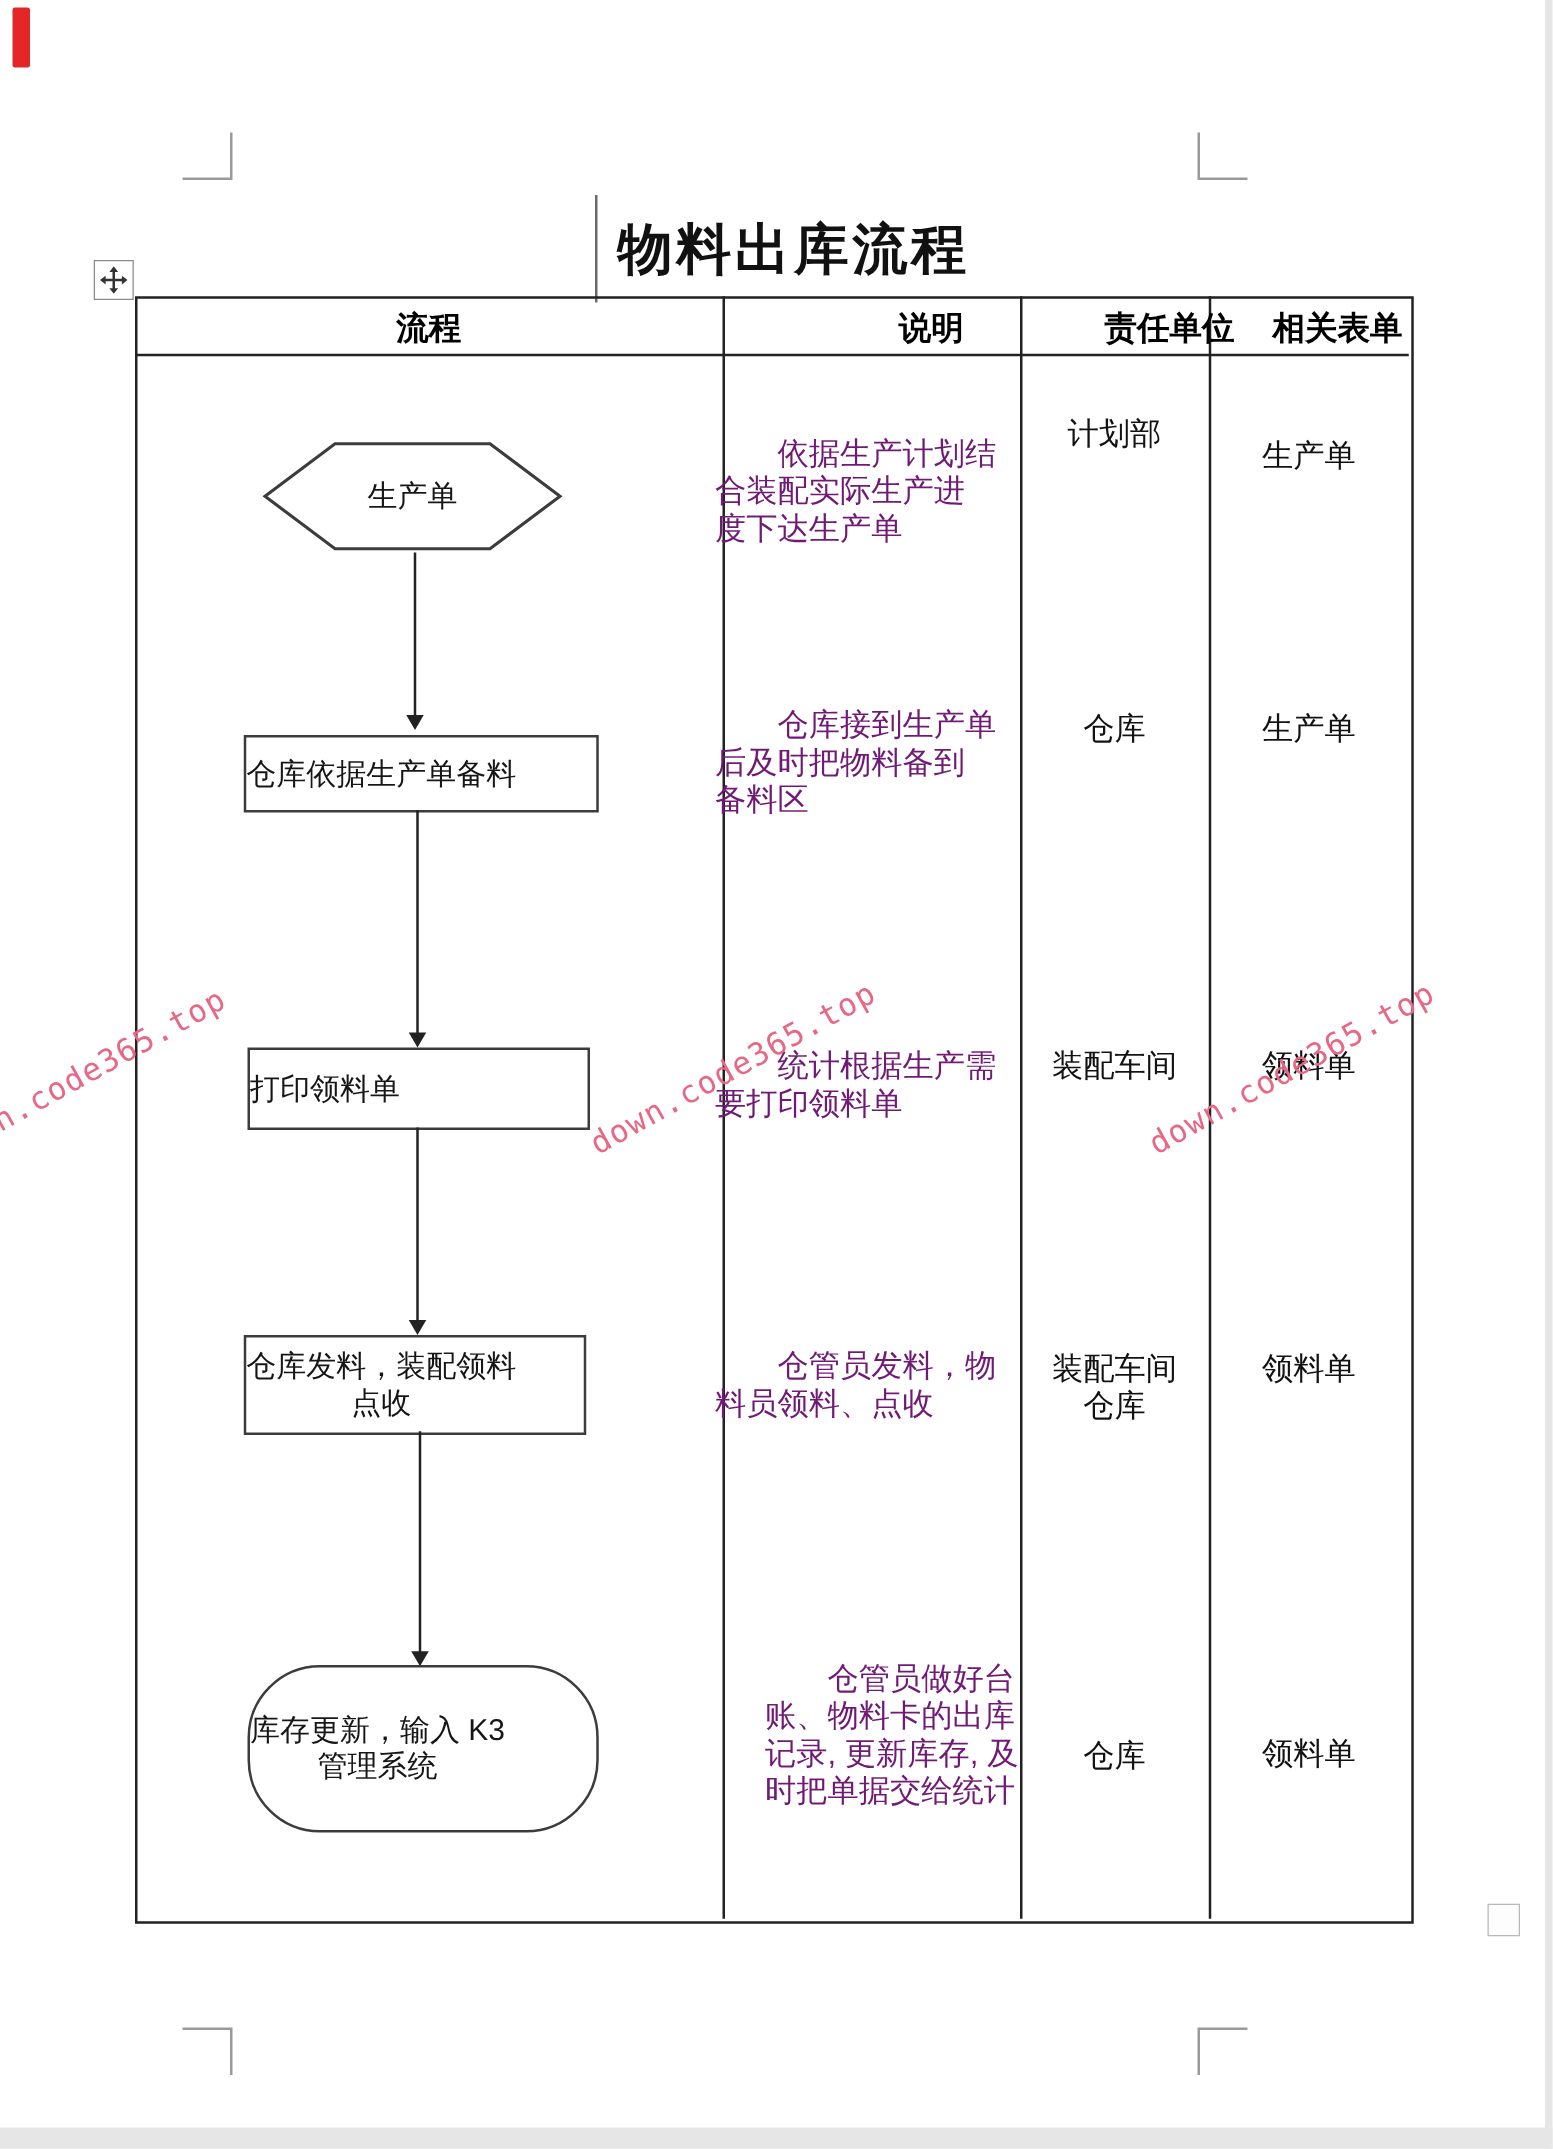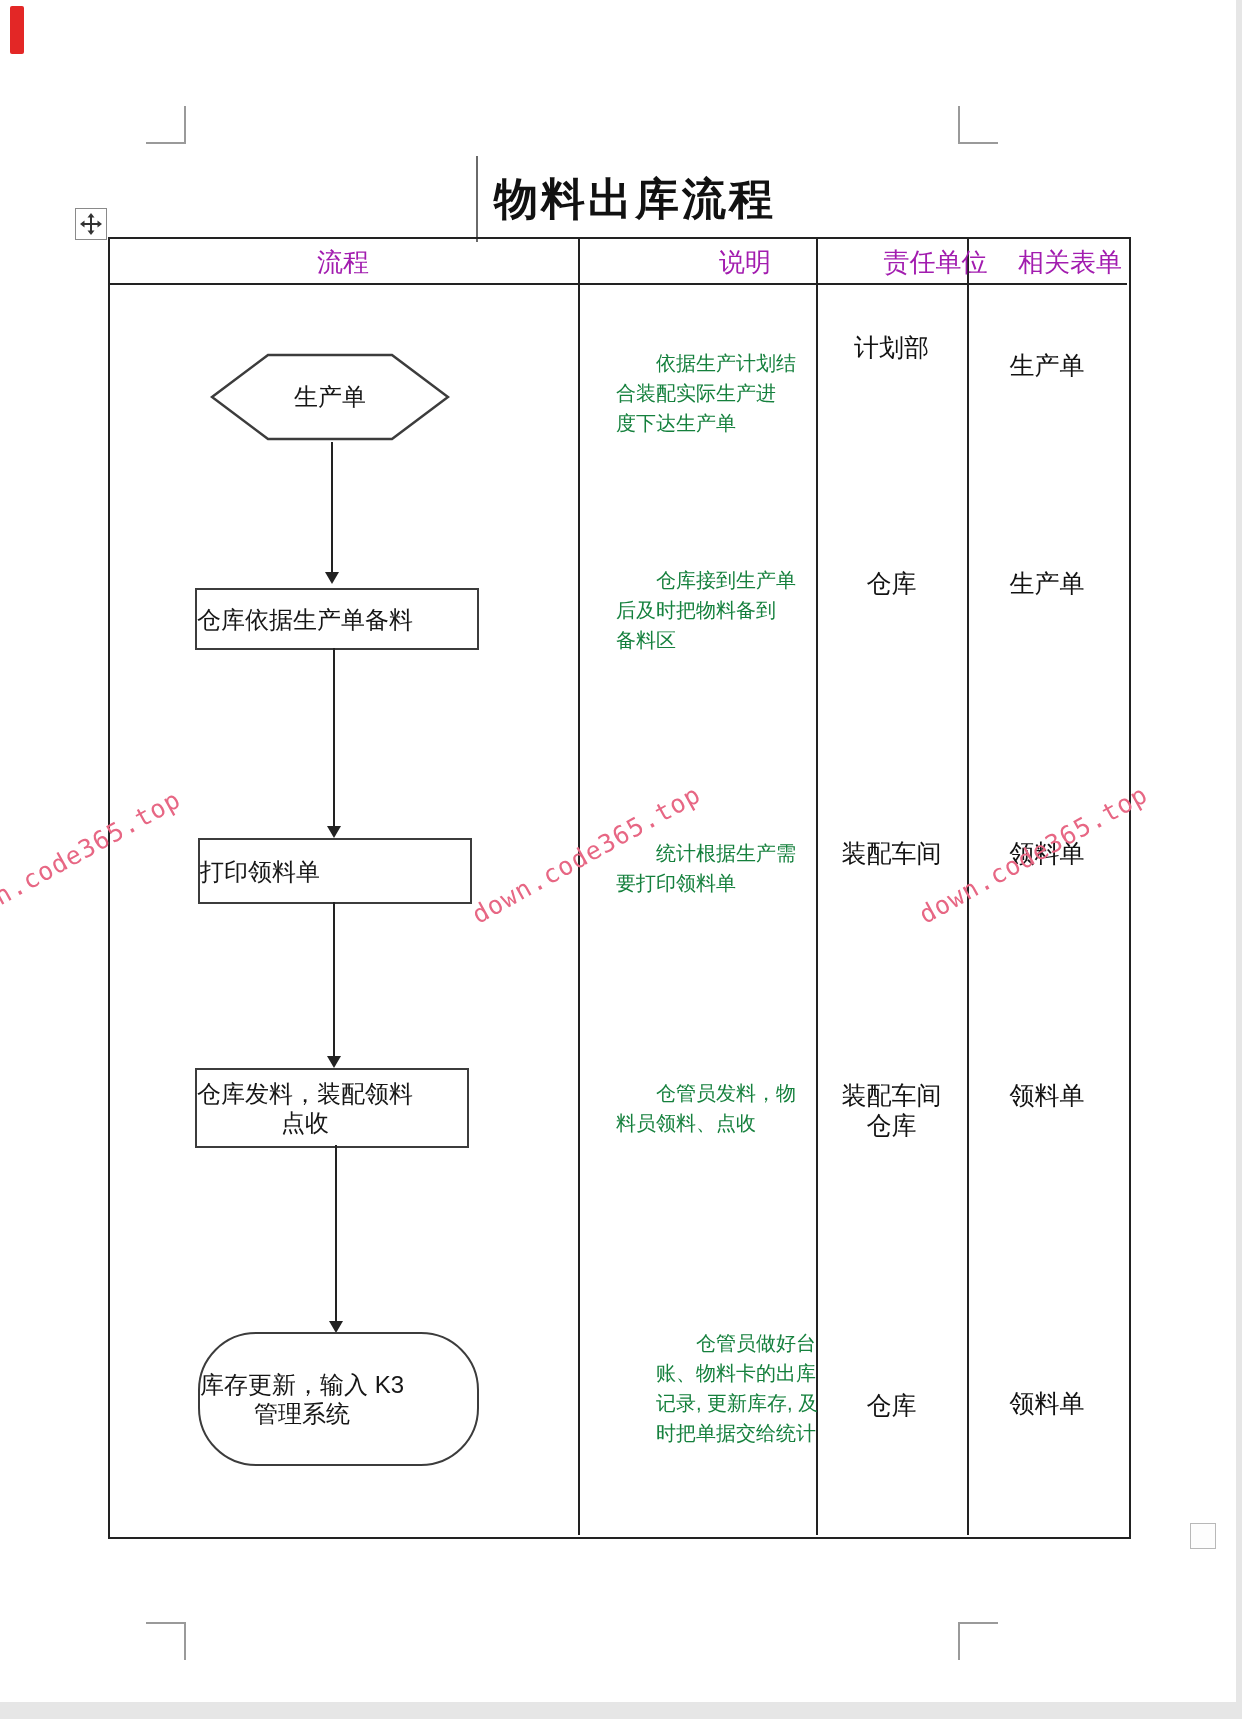--- a/index.html
+++ b/index.html
@@ -18,35 +18,35 @@
     display:flex;align-items:center;justify-content:center;}
   .resize-box{left:1190px;top:1523px;width:24px;height:24px;border:1px solid #b8b8b8;background:#fdfdfd;}
   
   .title-rule{left:476px;top:156px;width:2px;height:86px;background:#6a6a6a;}
   .doc-title{left:494px;top:170px;font-size:44px;font-weight:bold;letter-spacing:3px;color:#111;}
   
   .tbl-border{left:108px;top:237px;width:1019px;height:1298px;border:2px solid #222;}
   .vline{top:237px;width:2px;height:1298px;background:#222;}
   .hline-header{left:108px;top:283px;width:1019px;height:2px;background:#222;}
   .th{top:244px;height:36px;display:flex;align-items:center;justify-content:center;
-      font-size:26px;color:#a21caf;}
+      font-size:26px;color:#000000;font-weight:bold;}
   
   .shape{display:flex;align-items:center;text-align:center;
      font-size:24px;color:#161616;background:#fff;white-space:pre-line;line-height:29px;}
   .rect{border:2px solid #3c3c3c;}
   .rounded{border:2px solid #3c3c3c;border-radius:58px;}
   .hex-wrap{left:210px;top:352px;width:240px;height:90px;}
   .hex-label{left:0;top:0;width:240px;height:90px;display:flex;align-items:center;justify-content:center;
      font-size:24px;color:#161616;}
   
   .aline{width:2px;background:#222;}
   .ahead{width:0;height:0;border-left:7px solid transparent;border-right:7px solid transparent;
      border-top:12px solid #222;}
   
-  .desc{left:616px;width:230px;font-size:20px;line-height:30px;color:#15803d;
+  .desc{left:572px;width:230px;font-size:25px;line-height:30px;color:#701a75;
      white-space:pre-line;text-indent:2em;}
   .unit{left:818px;width:147px;text-align:center;font-size:25px;line-height:30px;color:#121212;white-space:pre-line;}
   .form{left:969px;width:156px;text-align:center;font-size:25px;line-height:30px;color:#121212;}
   
   .wm{font-family:"DejaVu Sans Mono","Liberation Mono",monospace;font-size:25px;color:#e76784;
       letter-spacing:1px;transform:rotate(-29deg);white-space:nowrap;}
 </style>
 </head>
 <body>
 

